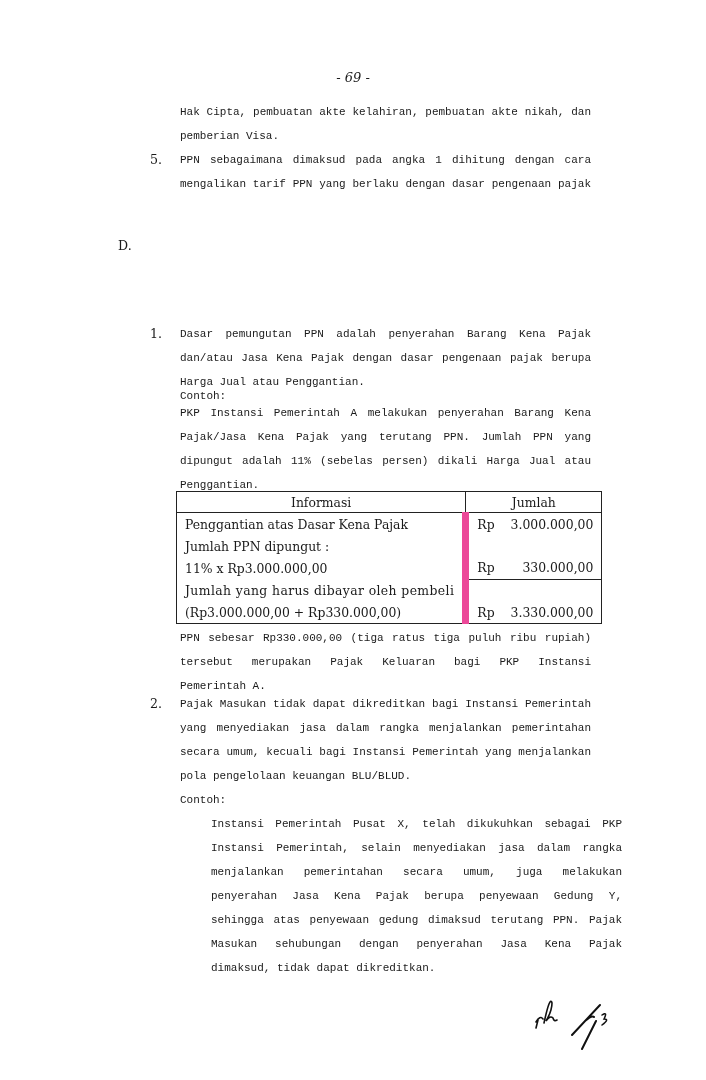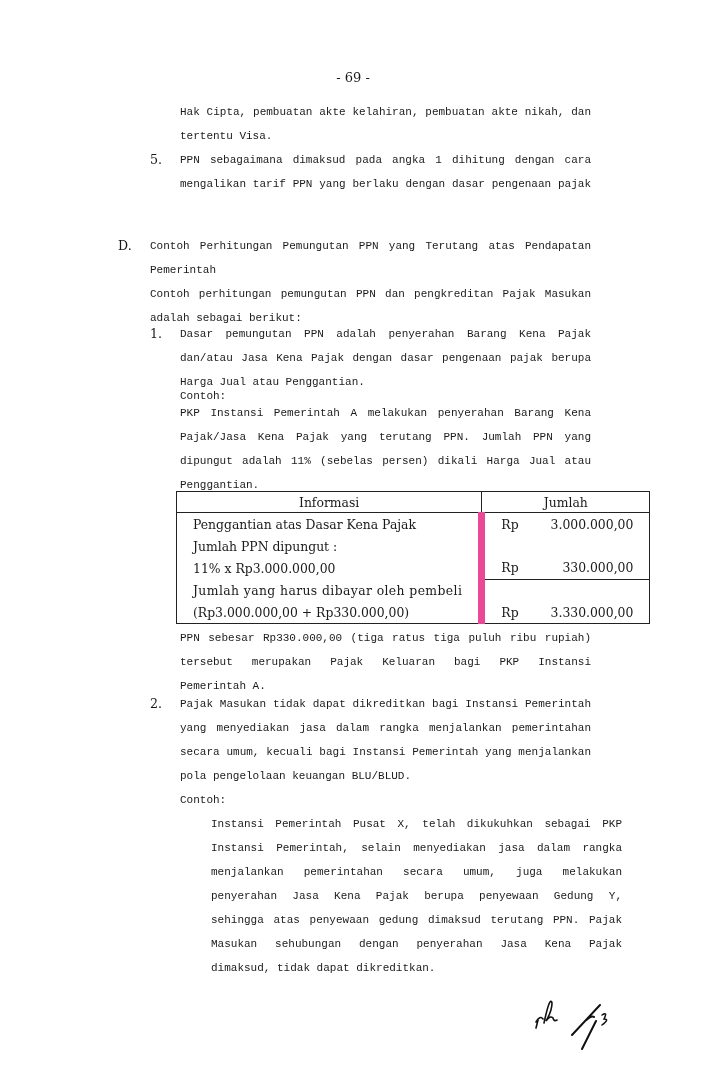--- a/index.html
+++ b/index.html
@@ -1,59 +1,53 @@
 <!DOCTYPE html>
 <html><head>
 <meta charset="utf-8">
 <style>
   html, body { margin: 0; padding: 0; background: #ffffff; }
   body { width: 706px; height: 1080px; position: relative; overflow: hidden;
          font-family: "DejaVu Serif", "Liberation Serif", serif; color: #1a1a1a; }
   .page { position: absolute; left: 0; top: 0; width: 706px; height: 1080px; }
-  .pnum { position: absolute; top: 70px; left: 0; width: 706px; text-align: center; font-size: 13px; }
+  .pnum { position: absolute; top: 70px; left: 0; width: 706px; text-align: center; font-size: 13px; font-style: italic; }
   .txt { position: absolute; font-size: 11px; line-height: 24px; text-align: justify; font-family: Liberation Mono, monospace; }
   .line { display: block; white-space: nowrap; }
   .just { text-align: justify; text-align-last: justify; white-space: normal; }
   .num { position: absolute; font-size: 12.6px; line-height: 24px; }
   table.calc { position: absolute; left: 176px; top: 491px; width: 415px; border-collapse: collapse;
                font-size: 12.4px; }
-  table.calc td, table.calc th { padding: 0 16px; font-weight: normal; }
+  table.calc td, table.calc th { padding: 0 8px; font-weight: normal; }
   .hdr th { border: 1px solid #222; height: 20px; text-align: center; }
   .c-left { border-left: 1px solid #222; border-right: 1px solid #222; height: 22px; white-space: nowrap; }
   .c-rp { border-left: 7px solid #ec4899; width: 20px; }
   .c-amt { border-right: 1px solid #222; text-align: right; width: 110px; margin-top: 29px; }
   .bottom td { border-bottom: 1px solid #222; }
   .sepR td.c-rp, .sepR td.c-amt { border-top: 1px solid #222; }
   .sig { position: absolute; left: 530px; top: 985px; }
 </style>
 </head>
 <body>
 
 <div class="page">
 
   <div class="pnum">- 69 -</div>
 
   <div class="txt" style="left:180px; top:100px; width:411px;">
     <span class="line just">Hak Cipta, pembuatan akte kelahiran, pembuatan akte nikah, dan</span>
-    <span class="line">tertentu Visa.</span>
+    <span class="line">pemberian Visa.</span>
   </div>
 
   <div class="num" style="left:150px; top:148px;">5.</div>
   <div class="txt" style="left:180px; top:148px; width:411px;">
     <span class="line just">PPN sebagaimana dimaksud pada angka 1 dihitung dengan cara</span>
     <span class="line just">mengalikan tarif PPN yang berlaku dengan dasar pengenaan pajak</span>
   </div>
 
   <div class="num" style="left:118px; top:234px;">D.</div>
-  <div class="txt" style="left:150px; top:234px; width:441px;">
-    <span class="line just">Contoh Perhitungan Pemungutan PPN yang Terutang atas Pendapatan</span>
-    <span class="line">Pemerintah</span>
-    <span class="line just">Contoh perhitungan pemungutan PPN dan pengkreditan Pajak Masukan</span>
-    <span class="line">adalah sebagai berikut:</span>
-  </div>
 
   <div class="num" style="left:150px; top:322px;">1.</div>
   <div class="txt" style="left:180px; top:322px; width:411px;">
     <span class="line just">Dasar pemungutan PPN adalah penyerahan Barang Kena Pajak</span>
     <span class="line just">dan/atau Jasa Kena Pajak dengan dasar pengenaan pajak berupa</span>
     <span class="line">Harga Jual atau Penggantian.</span>
   </div>
   <div class="txt" style="left:180px; top:388px; width:411px; line-height:16px;">Contoh:</div>
   <div class="txt" style="left:180px; top:401px; width:411px;">
     <span class="line just">PKP Instansi Pemerintah A melakukan penyerahan Barang Kena</span>

